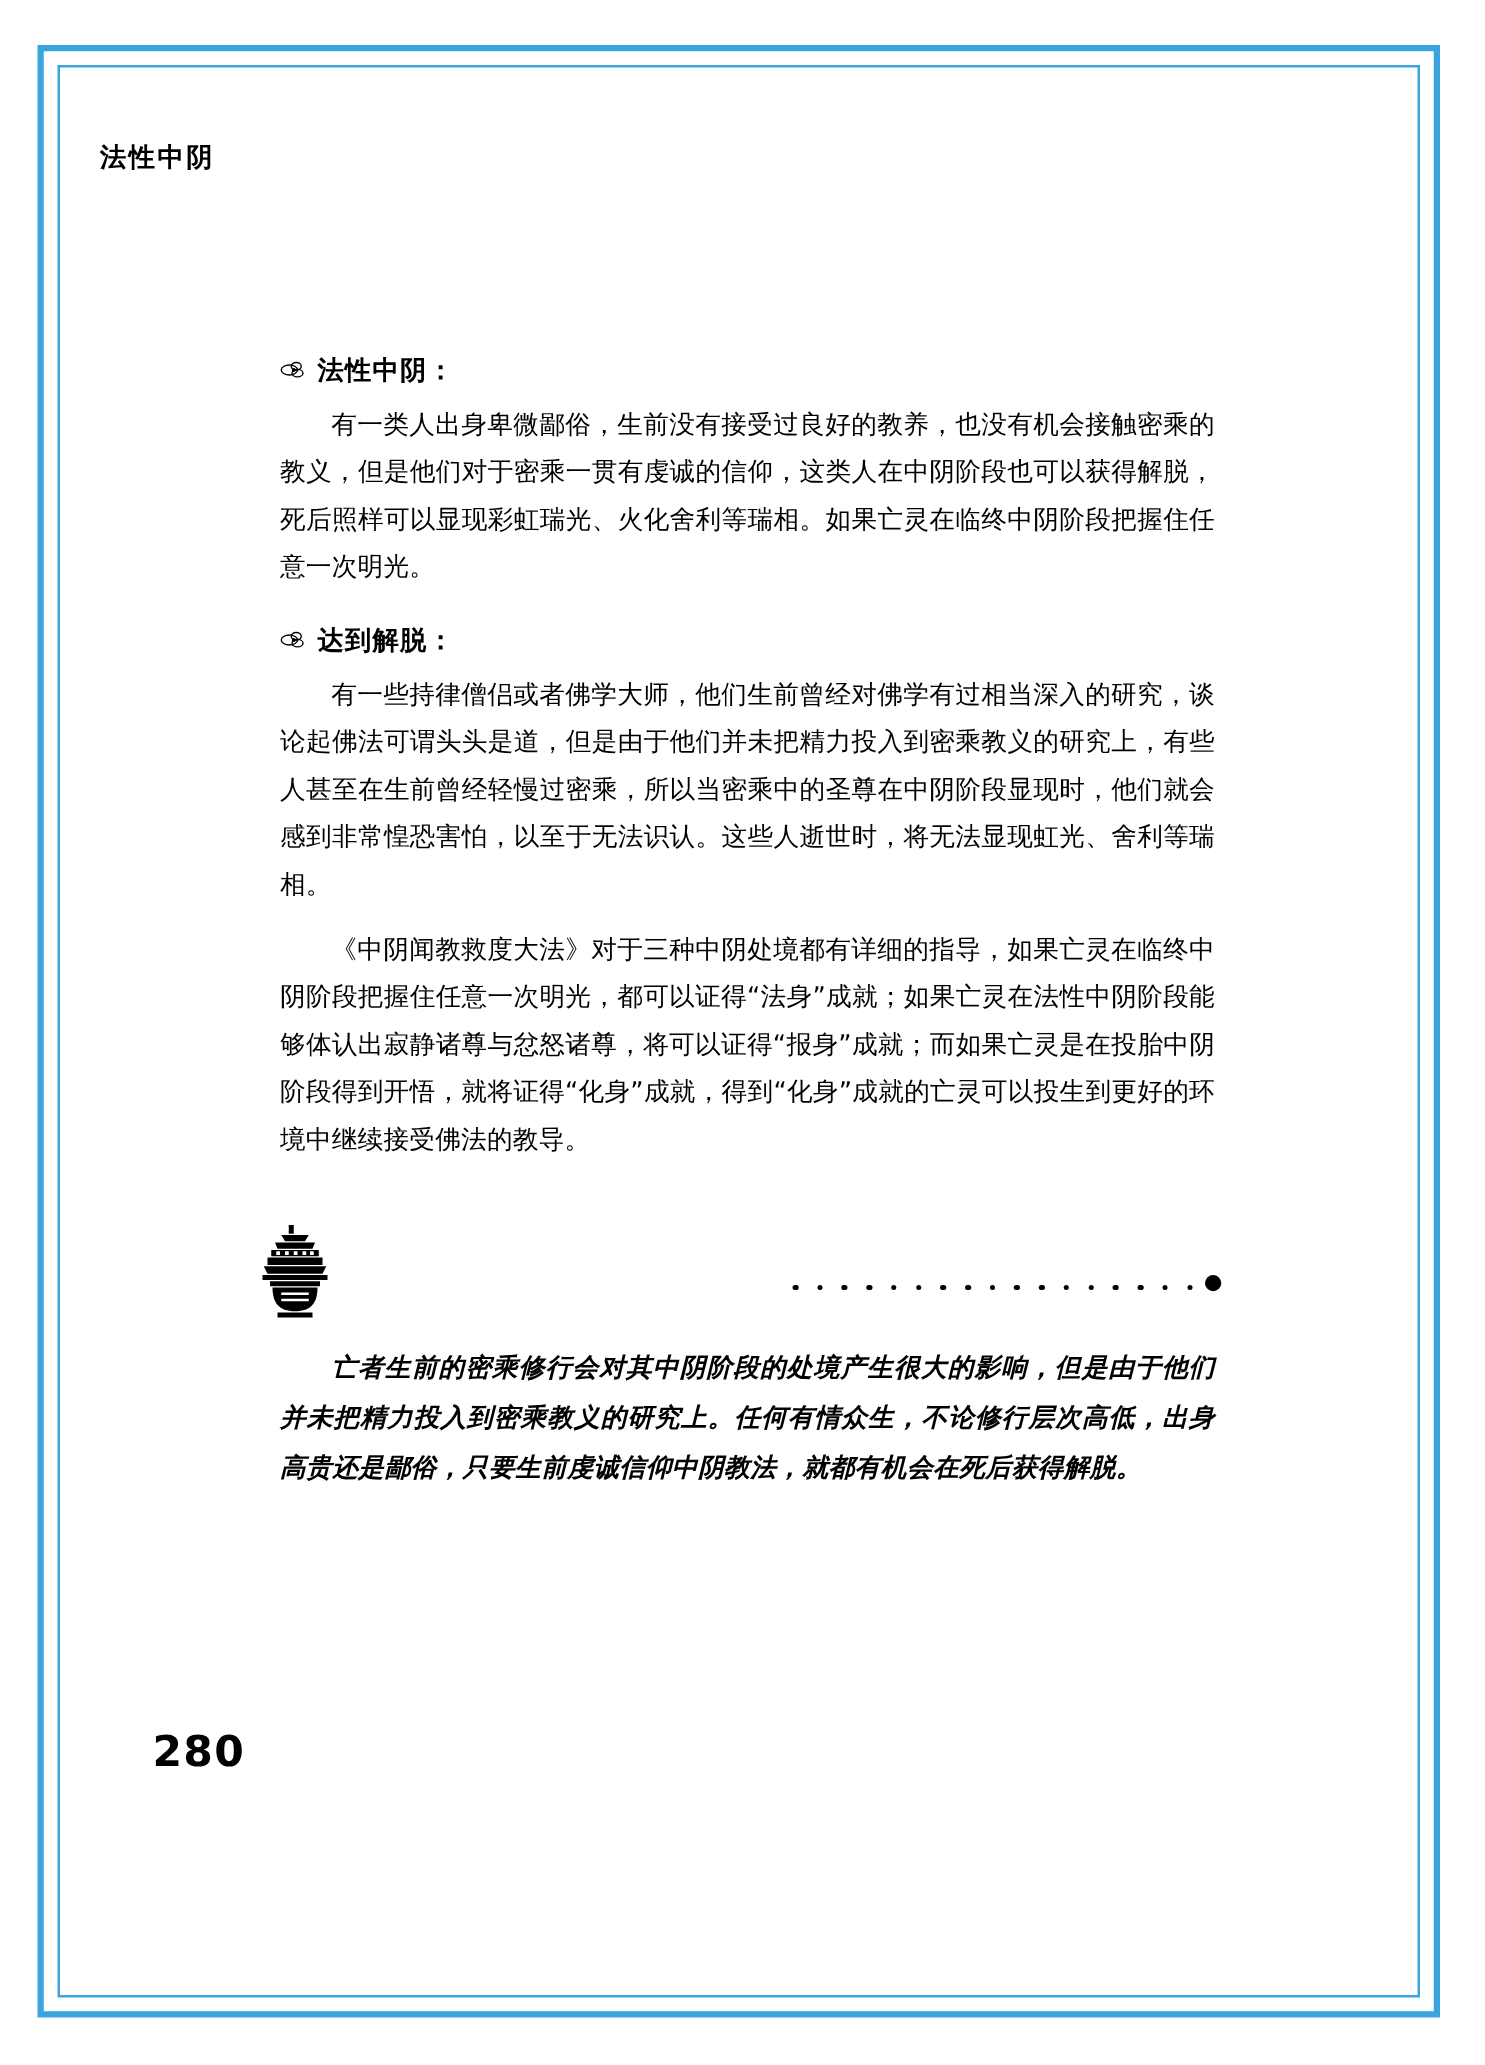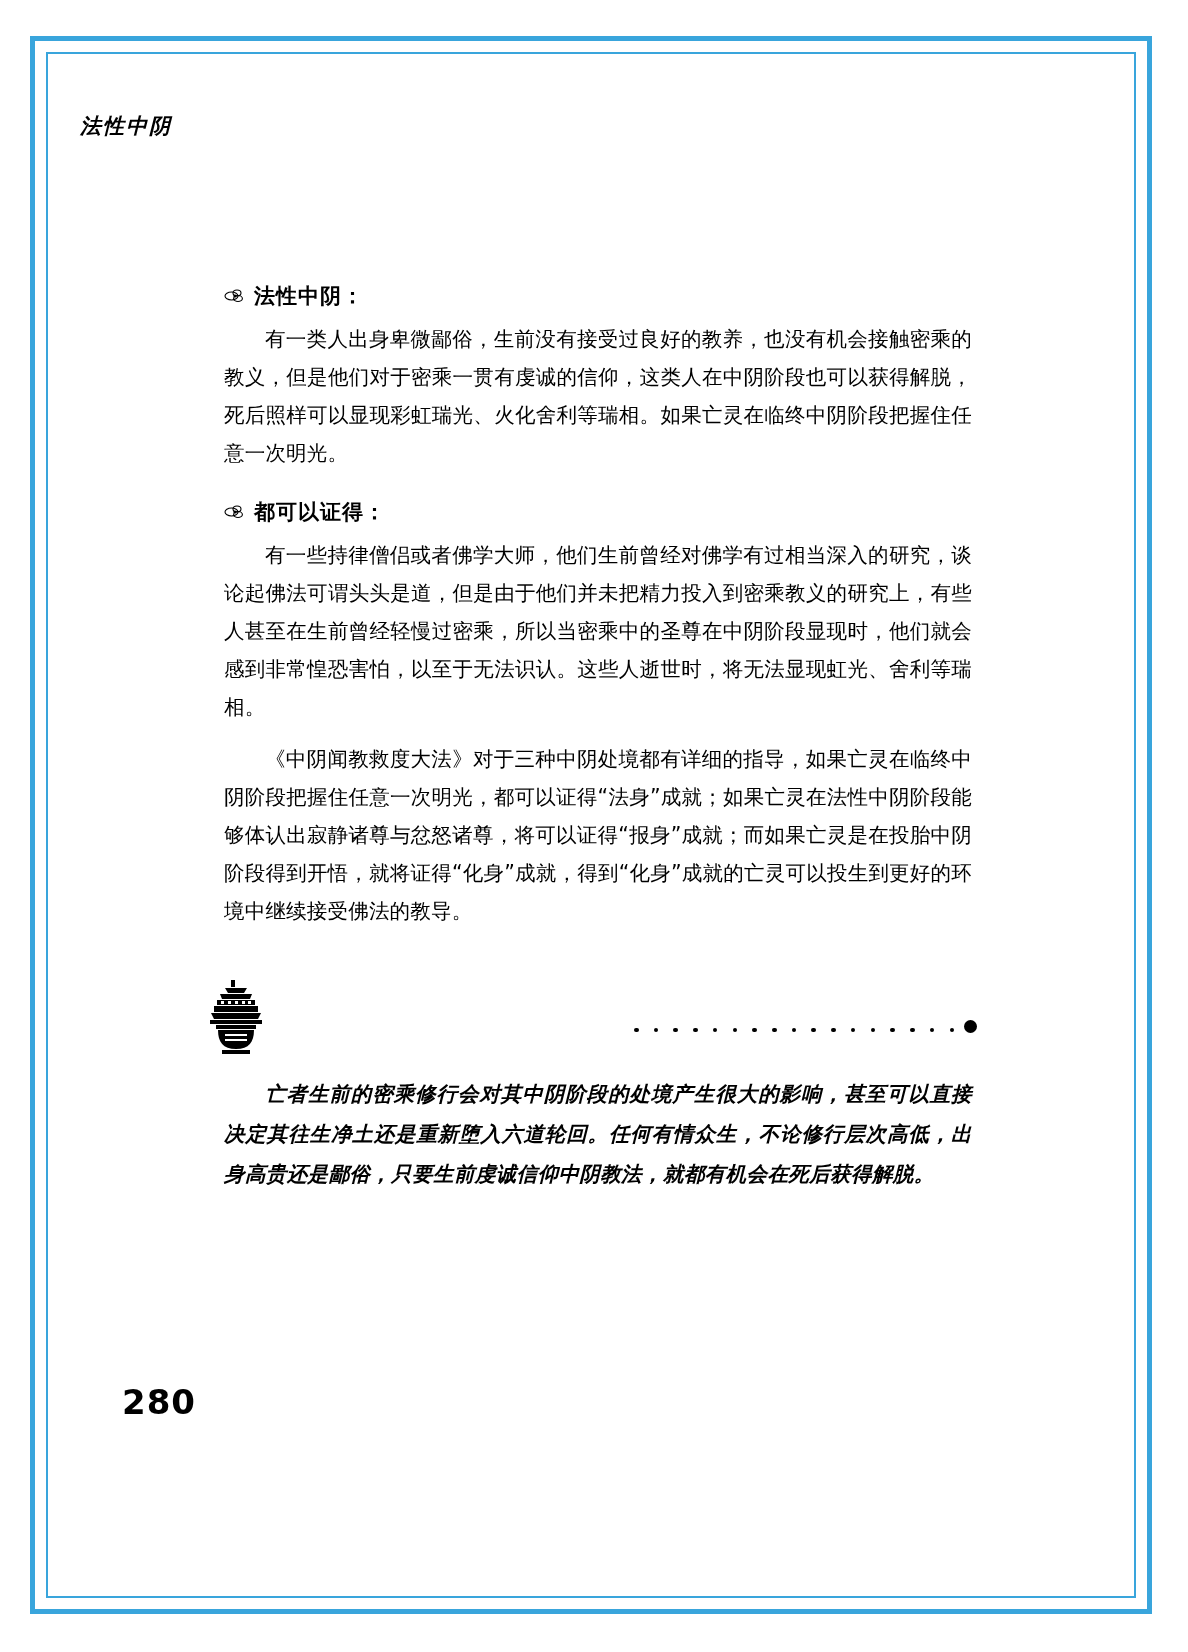--- a/index.html
+++ b/index.html
@@ -49,21 +49,20 @@
   
   .running-head {
     position: absolute;
     left: 4px;
     top: 30px;
     font-family: "DejaVu Sans", sans-serif;
     font-weight: bold;
     font-size: 21px;
     letter-spacing: 2px;
     color: #000;
-    font-style: italic;
   }
 
   
   .column {
     position: absolute;
     left: 148px;
     top: 200px;
     width: 748px;
   }
 
@@ -199,21 +198,21 @@
 
       <h2 class="sec-heading" style="margin-top:26px;">
         <span class="bullet-icon">
           <svg viewBox="0 0 22 22" width="22" height="22" aria-hidden="true">
             <ellipse cx="7.5" cy="11" rx="6.5" ry="4" fill="none" stroke="#000" stroke-width="1.1"></ellipse>
             <ellipse cx="13" cy="8" rx="4" ry="3" fill="none" stroke="#000" stroke-width="1.1"></ellipse>
             <ellipse cx="14" cy="13.5" rx="4.4" ry="3" fill="none" stroke="#000" stroke-width="1.1"></ellipse>
             <circle cx="11" cy="11" r="1.6" fill="#000"></circle>
           </svg>
         </span>
-        <span>都可以证得：</span>
+        <span>达到解脱：</span>
       </h2>
       <p class="body">有一些持律僧侣或者佛学大师，他们生前曾经对佛学有过相当深入的研究，谈论起佛法可谓头头是道，但是由于他们并未把精力投入到密乘教义的研究上，有些人甚至在生前曾经轻慢过密乘，所以当密乘中的圣尊在中阴阶段显现时，他们就会感到非常惶恐害怕，以至于无法识认。这些人逝世时，将无法显现虹光、舍利等瑞相。</p>
       <p class="body">《中阴闻教救度大法》对于三种中阴处境都有详细的指导，如果亡灵在临终中阴阶段把握住任意一次明光，都可以证得“法身”成就；如果亡灵在法性中阴阶段能够体认出寂静诸尊与忿怒诸尊，将可以证得“报身”成就；而如果亡灵是在投胎中阴阶段得到开悟，就将证得“化身”成就，得到“化身”成就的亡灵可以投生到更好的环境中继续接受佛法的教导。</p>
 
       <div class="ornament-block">
         <div class="ornament-icon">
           <svg viewBox="0 0 76 78" width="76" height="78" aria-hidden="true">
             <g fill="#000">
               <rect x="33" y="2" width="4" height="7"></rect>
               <path d="M27 10 h22 l-3 5 h-16 z"></path>
@@ -252,20 +251,20 @@
             <i></i>
             <i></i>
             <i></i>
             <i></i>
             <i></i>
             <i></i>
         </div>
         <div class="dot-end"></div>
       </div>
 
-      <p class="italic-body">亡者生前的密乘修行会对其中阴阶段的处境产生很大的影响，甚至可以直接决定其往生净土还是重新堕入六道轮回。任何有情众生，不论修行层次高低，出身高贵还是鄙俗，只要生前虔诚信仰中阴教法，就都有机会在死后获得解脱。</p>
+      <p class="italic-body">亡者生前的密乘修行会对其中阴阶段的处境产生很大的影响，但是由于他们并未把精力投入到密乘教义的研究上。任何有情众生，不论修行层次高低，出身高贵还是鄙俗，只要生前虔诚信仰中阴教法，就都有机会在死后获得解脱。</p>
 
     </div>
 
     <div class="page-number">280</div>
 
   </div>
 </div>
 
 </body></html>

